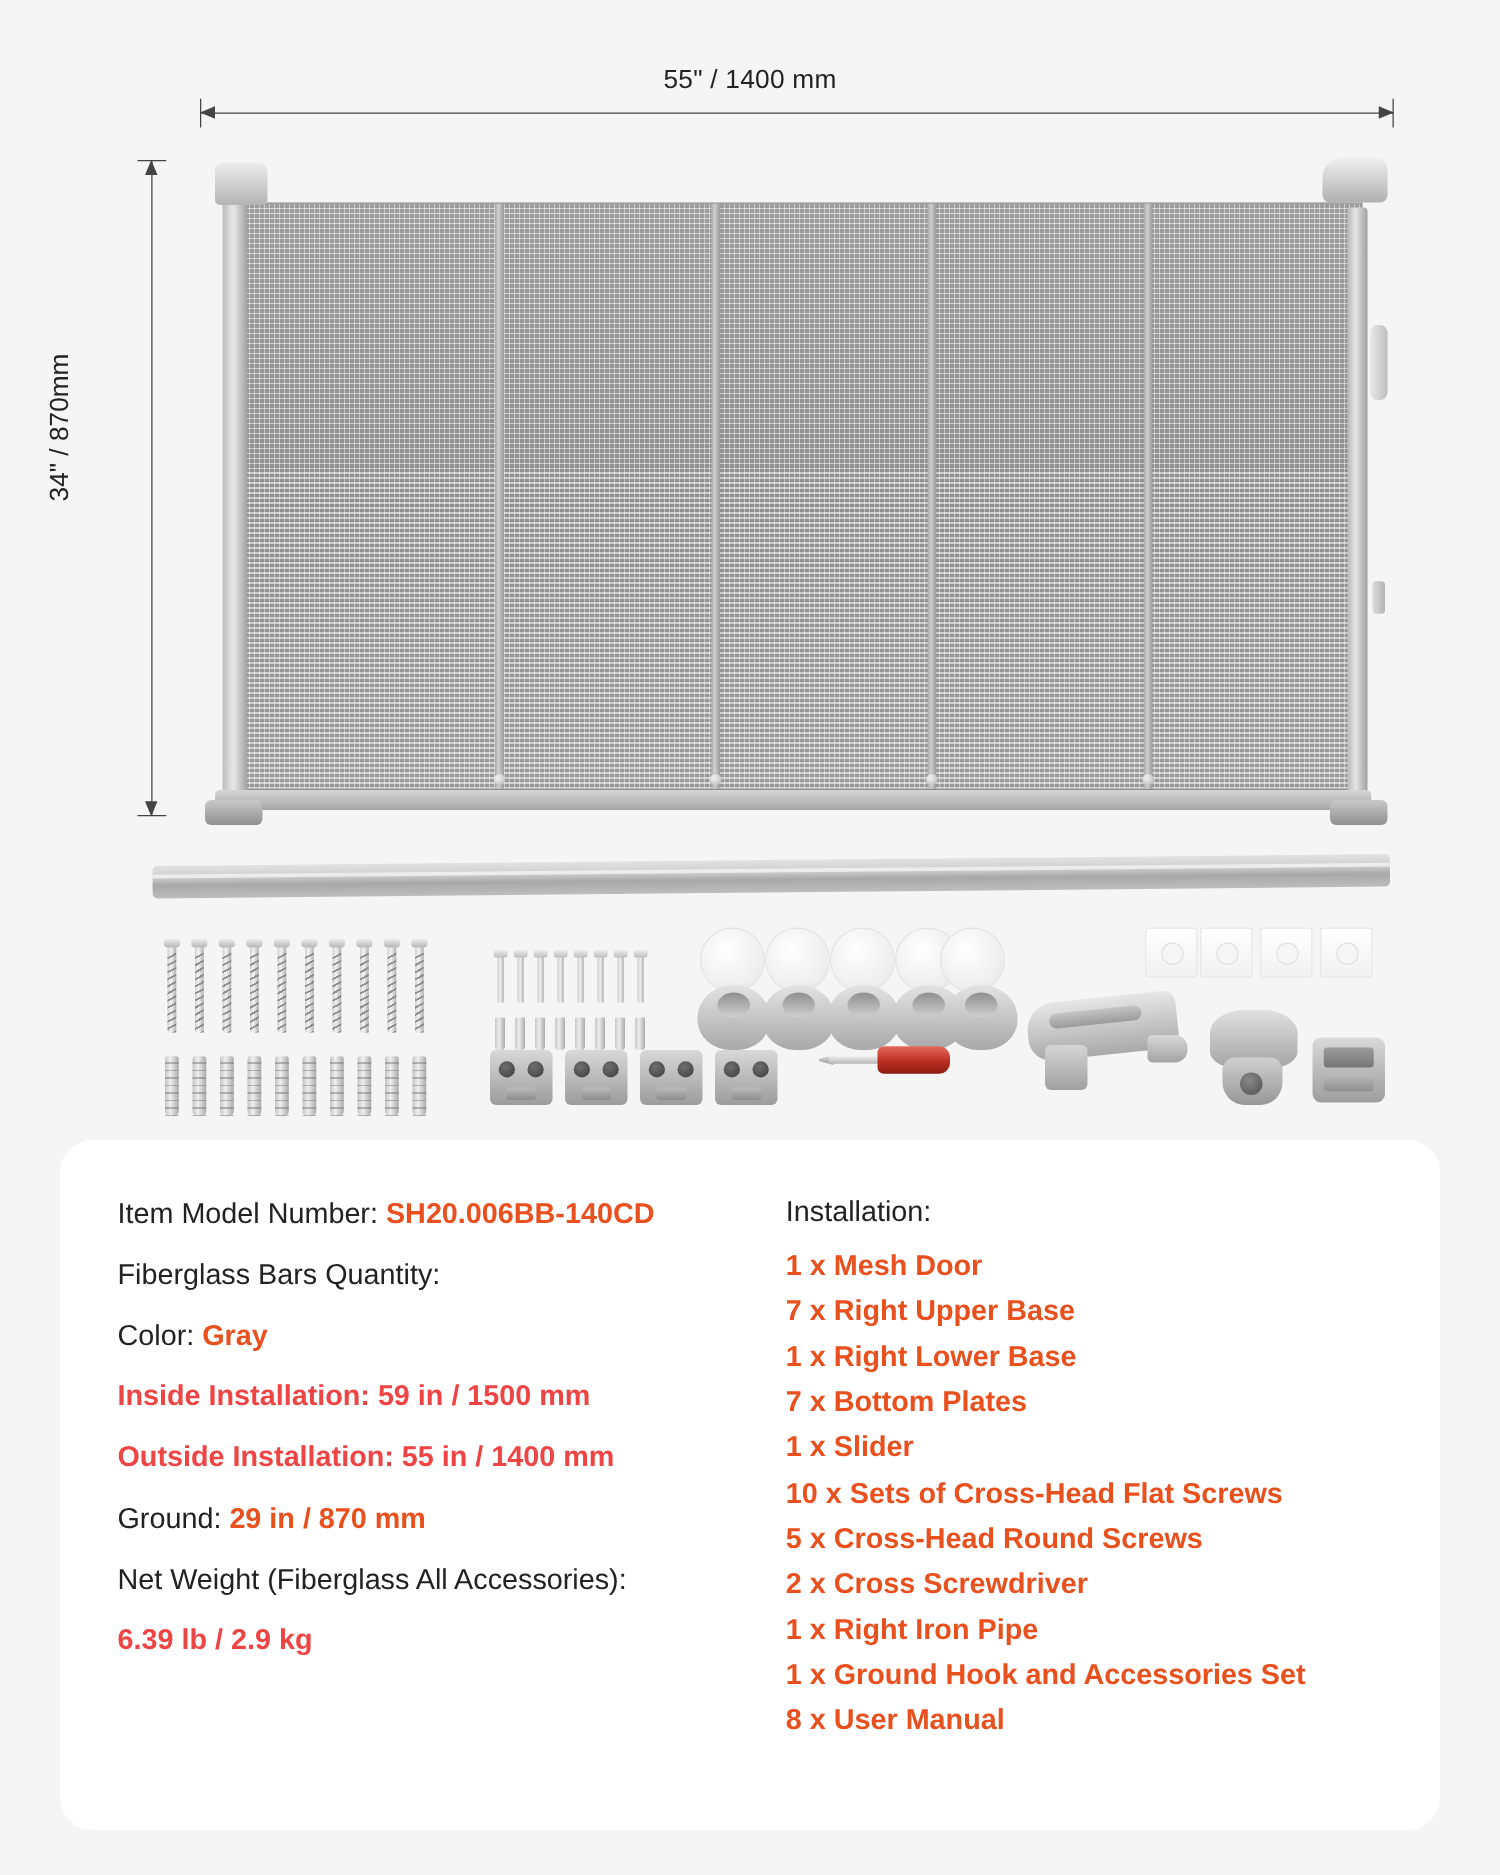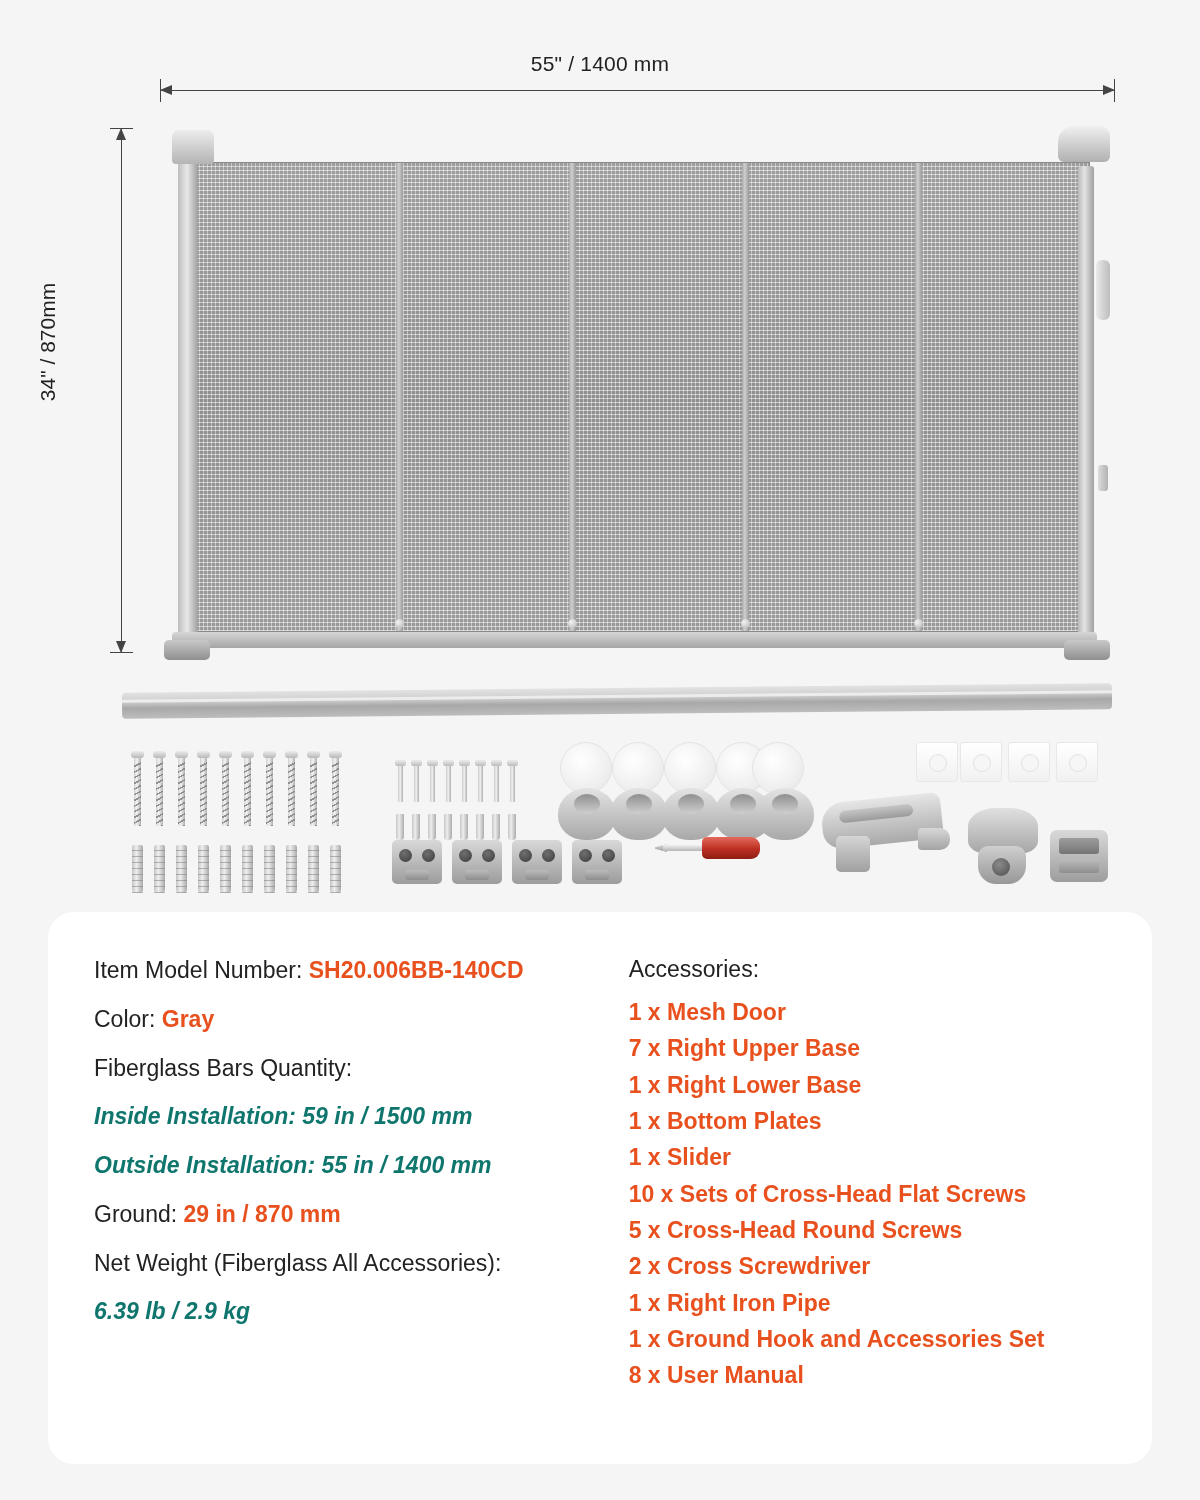--- a/index.html
+++ b/index.html
@@ -485,23 +485,22 @@
     font-size: 23px;
     color: #222;
     margin-bottom: 20px;
     line-height: 1.25;
   }
   .spec-line .val {
     color: #e8501e;
     font-weight: bold;
   }
   .spec-line.full-orange {
-    color: #0f766e;
+    color: #ef4444;
     font-weight: bold;
-    font-style: italic;
   }
   .acc-title {
     font-size: 23px;
     color: #222;
     margin-bottom: 11px;
   }
   .acc-item {
     font-size: 23px;
     color: #e8501e;
     font-weight: bold;
@@ -659,39 +658,39 @@
 
   <div class="square-block"></div>
 </div>
 
 <div class="card">
   <div class="card-inner">
     <div class="col-left">
       <div class="spec-line">
         <span>Item Model Number: </span><span class="val">SH20.006BB-140CD</span>
       </div>
+      <div class="spec-line">Fiberglass Bars Quantity:</div>
       <div class="spec-line">
         <span>Color: </span><span class="val">Gray</span>
       </div>
-      <div class="spec-line">Fiberglass Bars Quantity:</div>
       <div class="spec-line full-orange">Inside Installation: 59 in / 1500 mm</div>
       <div class="spec-line full-orange">Outside Installation: 55 in / 1400 mm</div>
       <div class="spec-line">
         <span>Ground: </span><span class="val">29 in / 870 mm</span>
       </div>
       <div class="spec-line">Net Weight (Fiberglass All Accessories):</div>
       <div class="spec-line full-orange">6.39 lb / 2.9 kg</div>
     </div>
 
     <div class="col-right">
-      <div class="acc-title">Accessories:</div>
+      <div class="acc-title">Installation:</div>
       <div class="acc-item">1 x Mesh Door</div>
       <div class="acc-item">7 x Right Upper Base</div>
       <div class="acc-item">1 x Right Lower Base</div>
-      <div class="acc-item">1 x Bottom Plates</div>
+      <div class="acc-item">7 x Bottom Plates</div>
       <div class="acc-item">1 x Slider</div>
       <div class="acc-item">10 x Sets of Cross-Head Flat Screws</div>
       <div class="acc-item">5 x Cross-Head Round Screws</div>
       <div class="acc-item">2 x Cross Screwdriver</div>
       <div class="acc-item">1 x Right Iron Pipe</div>
       <div class="acc-item">1 x Ground Hook and Accessories Set</div>
       <div class="acc-item">8 x User Manual</div>
     </div>
   </div>
 </div>

